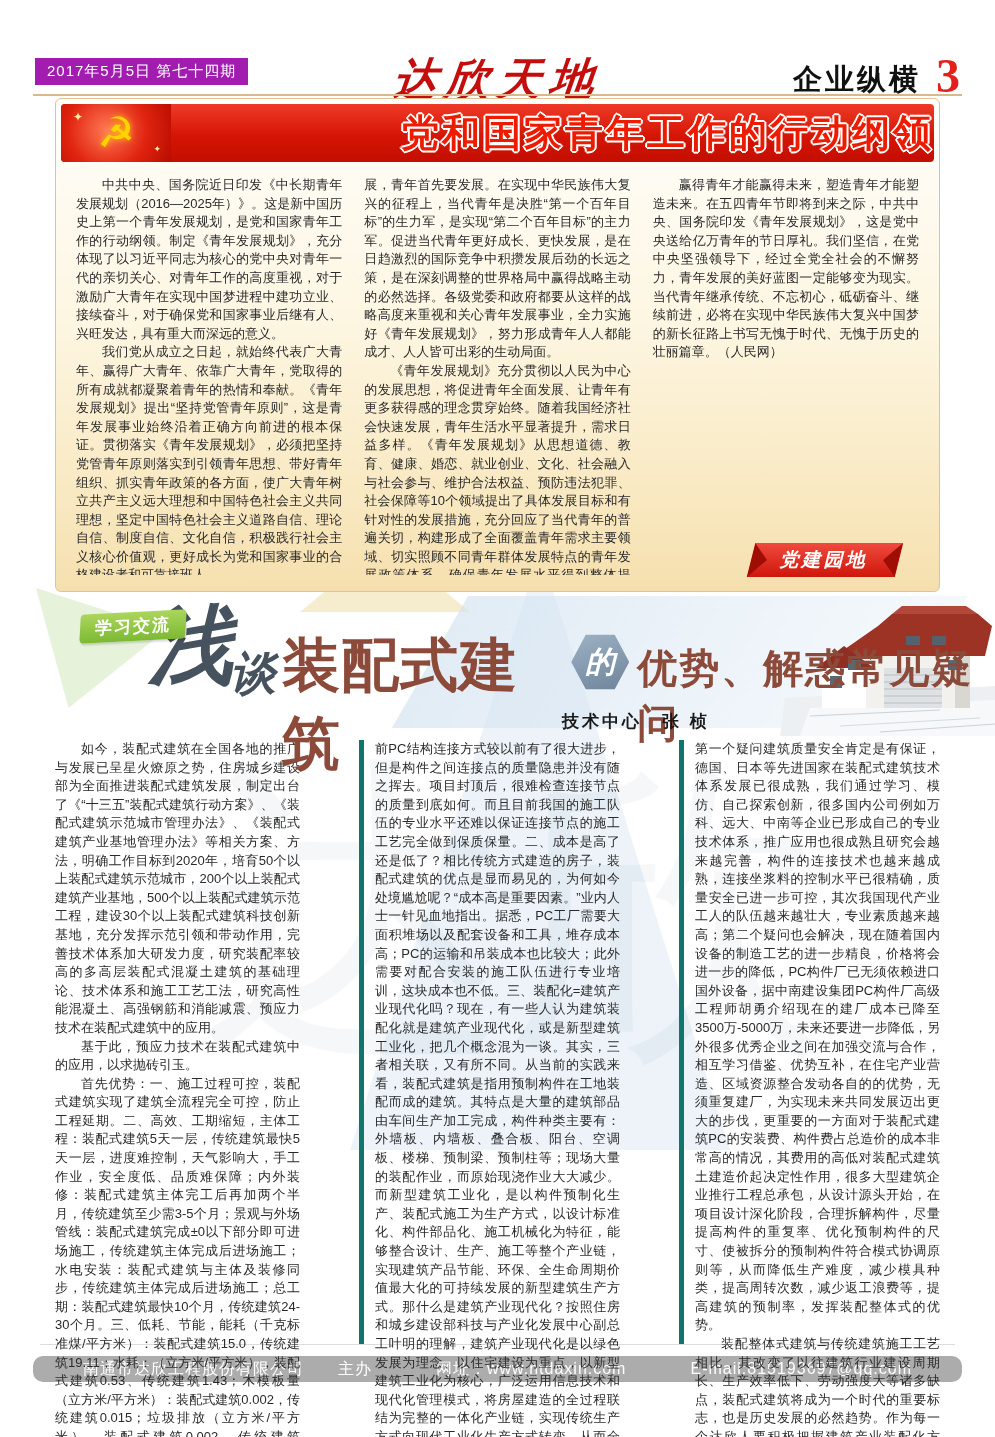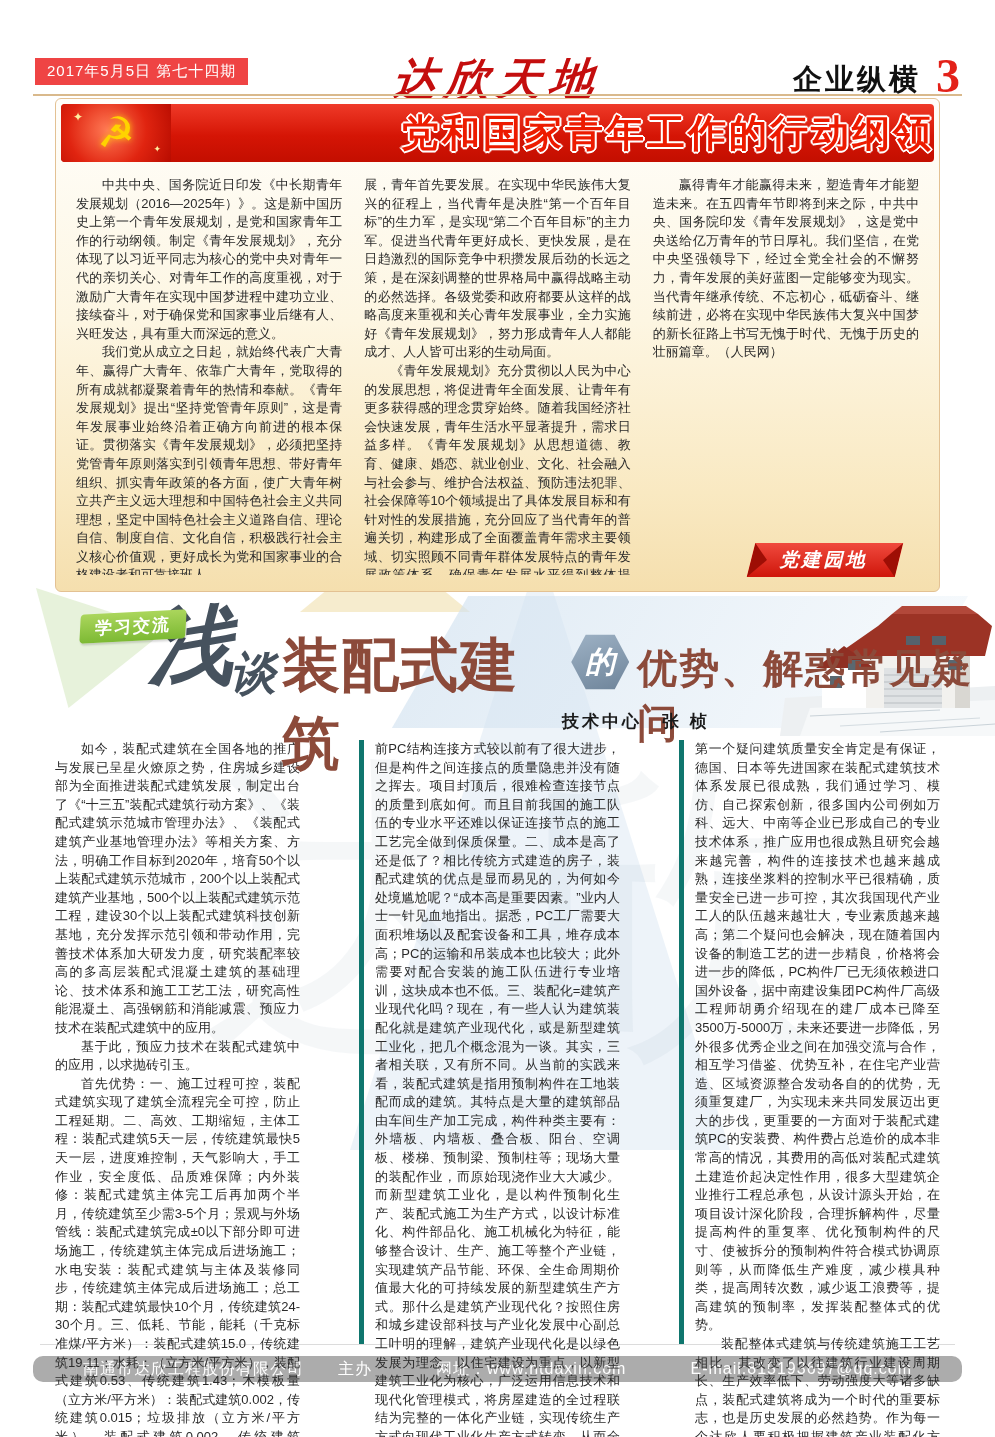--- a/index.html
+++ b/index.html
@@ -2,21 +2,21 @@
 <html><head>
 <meta charset="utf-8">
 <style>
   * { margin:0; padding:0; box-sizing:border-box; }
   html,body { background:#ffffff; }
   body { font-family:"Liberation Sans", sans-serif; }
   .page { position:relative; width:995px; height:1437px; margin:0 auto; background:#fff; overflow:hidden; }
 
   
   .masthead-row { position:absolute; left:33px; right:33px; top:50px; height:42px; }
-  .date-box { position:absolute; left:2px; top:8px; background:#ef4444; color:#fff;
+  .date-box { position:absolute; left:2px; top:8px; background:#a21caf; color:#fff;
               font-size:15px; padding:4px 12px; letter-spacing:1px; }
   .paper-name { position:absolute; left:0; right:0; top:0; text-align:center;
                 font-family:"Liberation Serif", serif; font-style:italic; font-weight:bold;
                 font-size:44px; color:#c40e0e; letter-spacing:8px; transform:skewX(-6deg); }
   .section-wrap { position:absolute; right:2px; top:2px; display:flex; align-items:flex-start; gap:15px; }
   .section-name { font-family:"Liberation Serif", serif; font-weight:bold; font-size:29px; color:#111; letter-spacing:3px; margin-top:8px; }
   .page-no { font-family:"Liberation Serif", serif; font-weight:bold; font-size:48px; color:#e32119; line-height:1; }
   .head-rule { position:absolute; left:33px; right:33px; top:94px; border-top:2px solid #d9b98c; }
 
   

